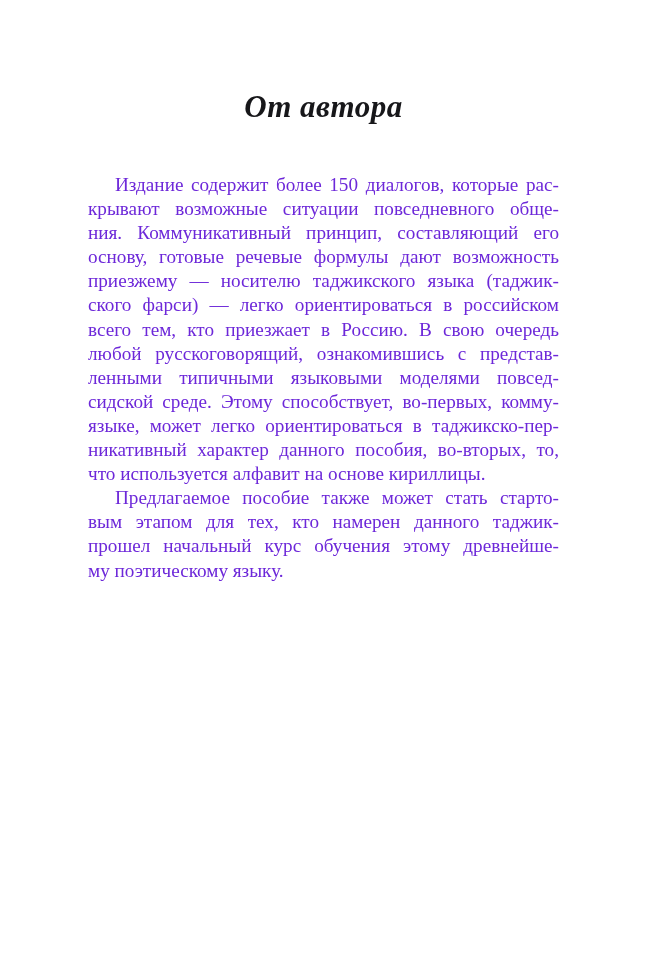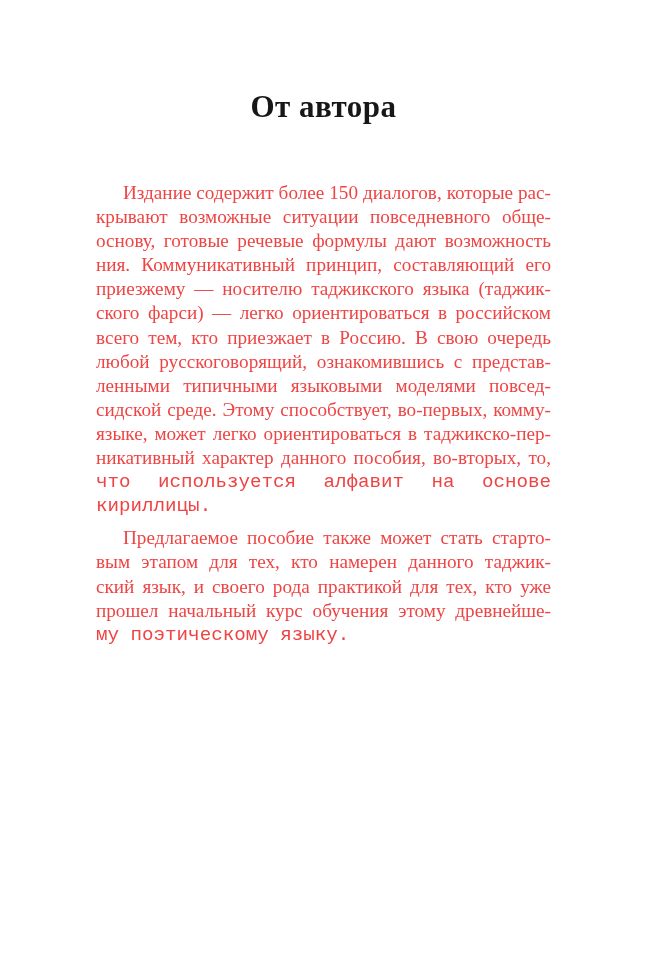--- a/index.html
+++ b/index.html
@@ -29,81 +29,80 @@
     position: absolute;
     top: 68px;
     left: 0;
     width: 647px;
     text-align: center;
     font-size: 31px;
     font-weight: bold;
     letter-spacing: 0.5px;
     line-height: 36px;
     color: #17171a;
+    font-style: italic;
   }
 
   .body-text {
     position: absolute;
     top: 173px;
     left: 88px;
     width: 471px;
   }
 
   .para {
-    margin: 8px;
+    margin: 0;
     font-size: 19.2px;
     line-height: 24.1px;
-    color: #ef4444;
+    color: #6d28d9;
     text-align: justify;
   }
 
   
   .tline {
     display: block;
     text-align: justify;
     text-align-last: justify;
     white-space: pre-wrap;
   }
 
   
   .tline.last {
     text-align-last: left;
-    font-family: Liberation Mono, monospace;
   }
 
   
   .tline.indent {
     text-indent: 27px;
   }
 </style>
 </head>
 <body>
 
 <div class="page">
 
   <h1 class="page-title">От автора</h1>
 
   <div class="body-text">
     <p class="para">
         <span class="tline indent">Издание содержит более 150 диалогов, которые рас-</span>
         <span class="tline">крывают возможные ситуации повседневного обще-</span>
+        <span class="tline">ния. Коммуникативный принцип, составляющий его</span>
         <span class="tline">основу, готовые речевые формулы дают возможность</span>
-        <span class="tline">ния. Коммуникативный принцип, составляющий его</span>
         <span class="tline">приезжему — носителю таджикского языка (таджик-</span>
         <span class="tline">ского фарси) — легко ориентироваться в российском</span>
         <span class="tline">всего тем, кто приезжает в Россию. В свою очередь</span>
         <span class="tline">любой русскоговорящий, ознакомившись с представ-</span>
         <span class="tline">ленными типичными языковыми моделями повсед-</span>
         <span class="tline">сидской среде. Этому способствует, во-первых, комму-</span>
         <span class="tline">языке, может легко ориентироваться в таджикско-пер-</span>
         <span class="tline">никативный характер данного пособия, во-вторых, то,</span>
         <span class="tline last">что используется алфавит на основе кириллицы.</span>
       </p>
     <p class="para">
         <span class="tline indent">Предлагаемое пособие также может стать старто-</span>
         <span class="tline">вым этапом для тех, кто намерен данного таджик-</span>
-        <span class="tline">ский язык, и своего рода практикой для тех, кто уже</span>
         <span class="tline">прошел начальный курс обучения этому древнейше-</span>
         <span class="tline last">му поэтическому языку.</span>
       </p>
   </div>
 
 </div>
 
 </body></html>

